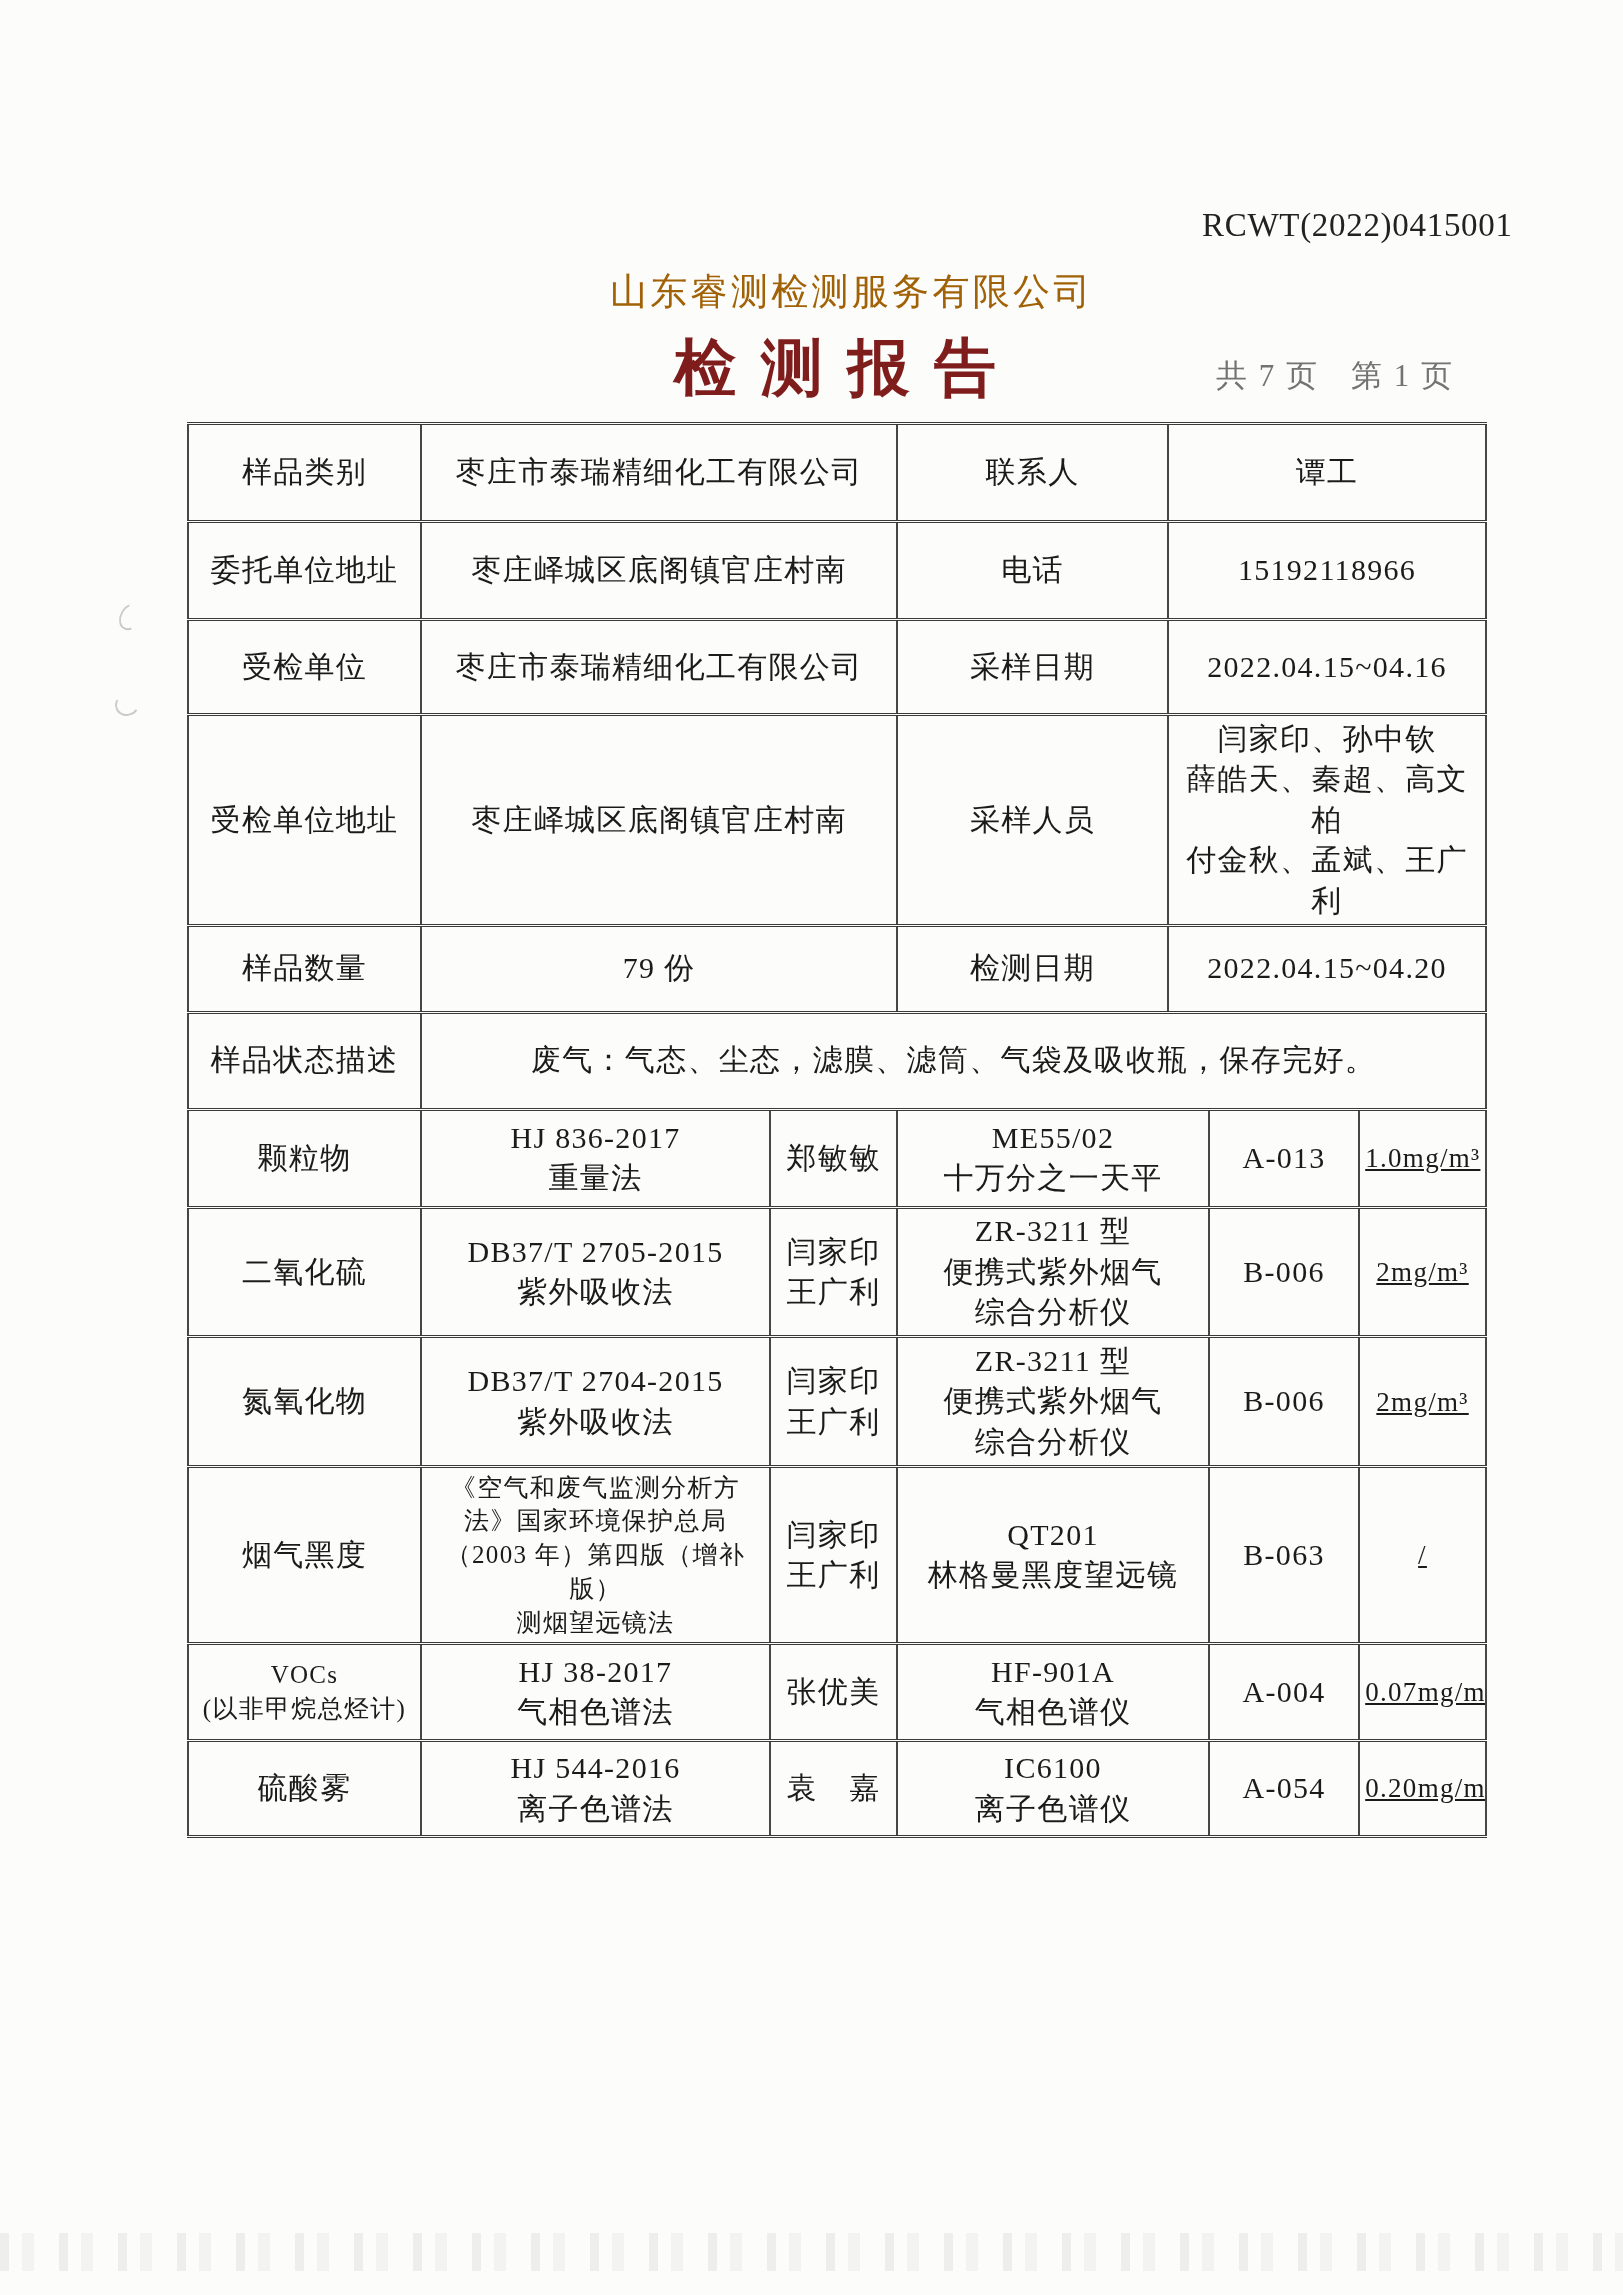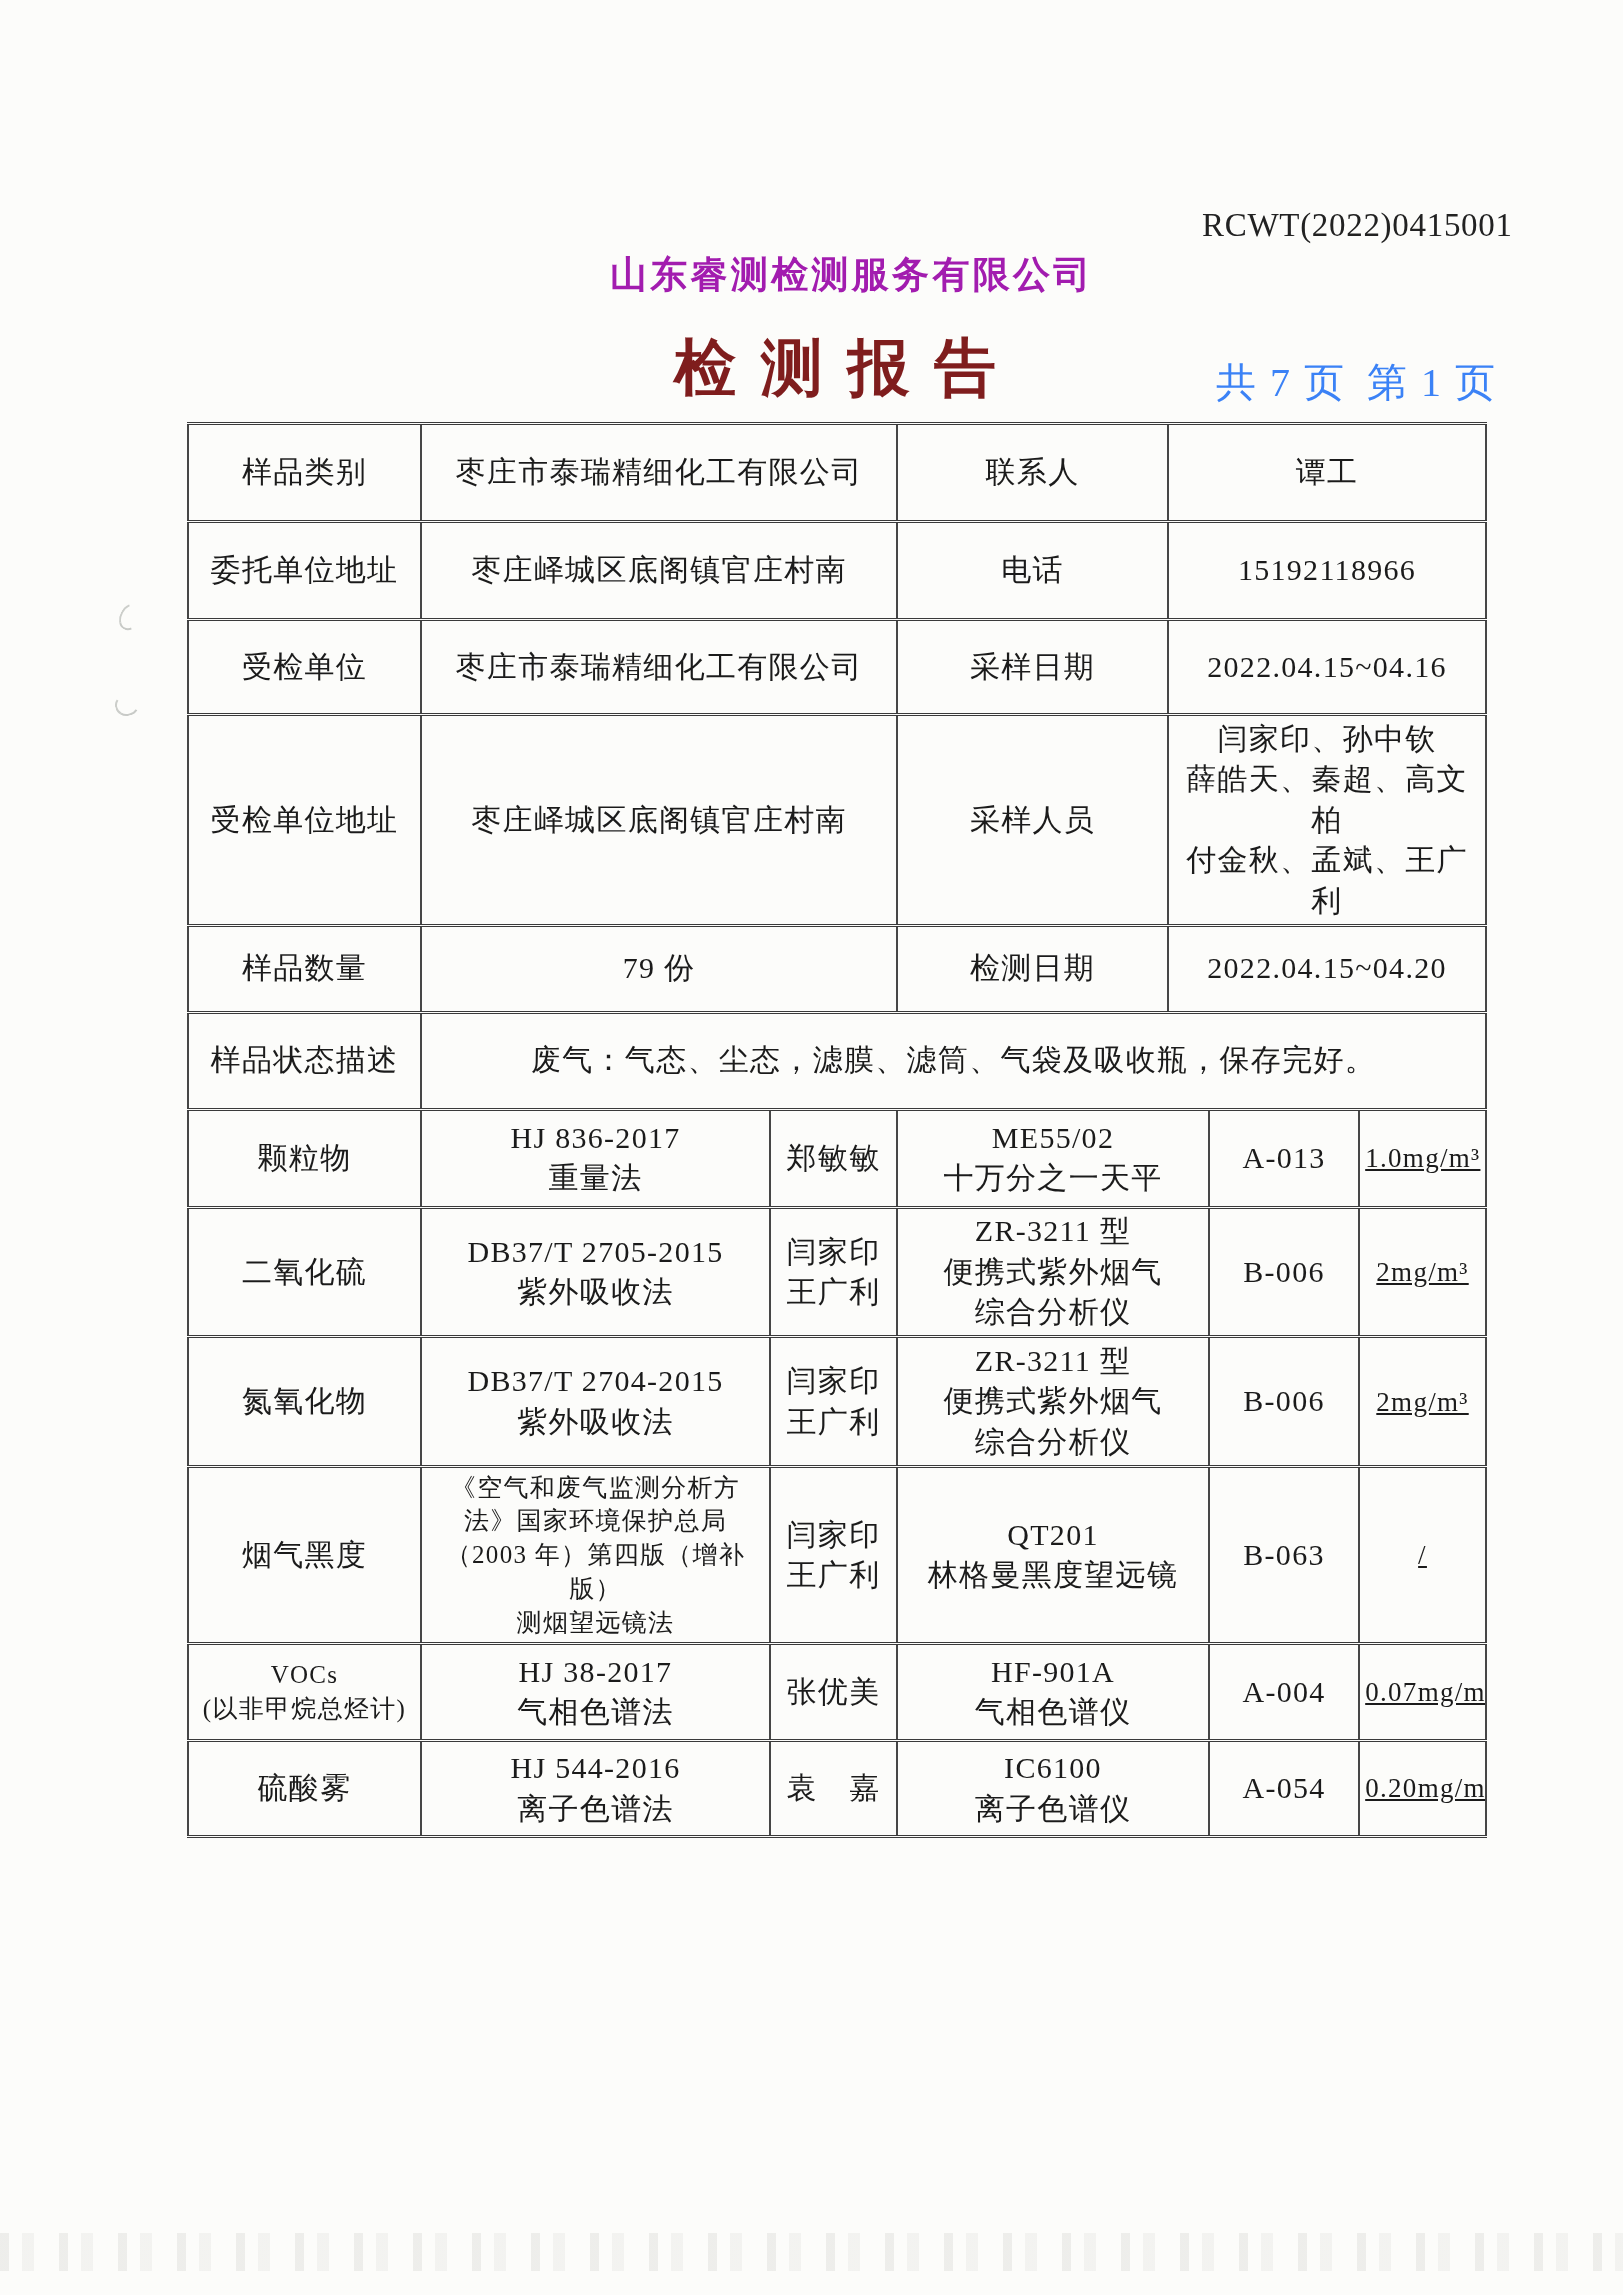--- a/index.html
+++ b/index.html
@@ -14,30 +14,30 @@
     background:#fcfcfa;
     overflow:hidden;
     color:#1c1c1c;
   }
   
   .report-no{
     position:absolute;left:1202px;top:207px;
     font-size:33px;letter-spacing:0.7px;color:#222;
   }
   .company-name{
-    position:absolute;left:610px;top:250px;
-    font-size:37px;font-weight:700;letter-spacing:3.3px;color:#a21caf;
+    position:absolute;left:610px;top:267px;
+    font-size:37px;font-weight:400;letter-spacing:3.3px;color:#a16207;
   }
   .report-title{
     position:absolute;left:674px;top:326px;
     font-size:62px;font-weight:700;letter-spacing:4.6px;color:#7f1d1d;
   }
   .pagination{
     position:absolute;left:1216px;top:355px;
-    font-size:40px;color:#3b82f6;display:flex;gap:21px;letter-spacing:2px;
+    font-size:31px;color:#737373;display:flex;gap:32px;letter-spacing:2px;
   }
   
   table.report-table{
     position:absolute;left:187px;top:422px;
     width:1297px;
     border-collapse:collapse;table-layout:fixed;
     font-size:30px;color:#1b1b1b;
   }
   table.report-table td{
     border-top:3.9px double #3a3a3a;

